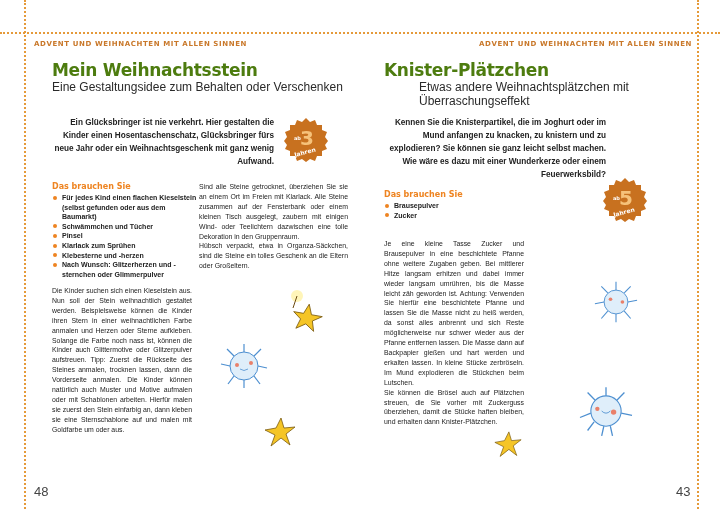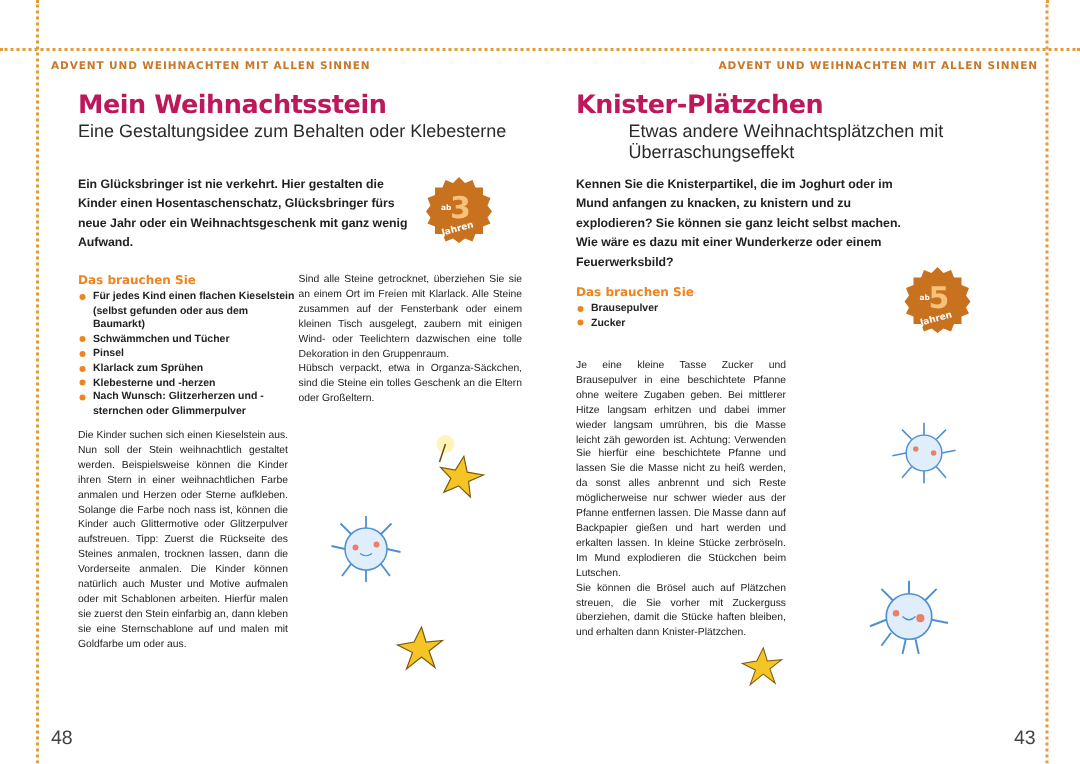--- a/index.html
+++ b/index.html
@@ -4,23 +4,23 @@
 <style>
   html, body { margin:0; padding:0; background:#fff; }
   body { width:720px; height:509px; position:relative; overflow:hidden; font-family:"Liberation Sans", sans-serif; color:#1e1e1e; }
   .hline { position:absolute; top:32px; left:0; width:720px; height:0; border-top:2px dotted #e59a3a; }
   .vline { position:absolute; top:0; height:509px; width:0; border-left:2px dotted #e59a3a; }
   .vline.left { left:24px; }
   .vline.right { left:697px; }
   .running-head { position:absolute; top:20px; font-family:"DejaVu Sans", sans-serif; font-size:7px; font-weight:bold; letter-spacing:0.6px; color:#c9782a;margin-top:20px; }
   .running-head.left { left:34px; }
   .running-head.right { right:28px; }
-  .title { position:absolute; top:60px; font-family:"DejaVu Sans", sans-serif; font-weight:bold; font-size:17px; color:#be185d; letter-spacing:-0.3px; }
+  .title { position:absolute; top:60px; font-family:"DejaVu Sans", sans-serif; font-weight:bold; font-size:17px; color:#4d7c0f; letter-spacing:-0.3px; }
   .subtitle { position:absolute; top:80px; font-size:12px; color:#2a2a2a; }
-  .lead { position:absolute; font-size:8.2px; line-height:13px; font-weight:bold; color:#222; }
+  .lead { position:absolute; font-size:8.2px; line-height:13px; font-weight:bold; color:#222;text-align:right; }
   .section-head { font-family:"DejaVu Sans", sans-serif; font-size:8px; font-weight:bold; color:#ee8421; margin-bottom:2px; }
   .list { list-style:none; margin:0; padding:0; }
   .list li { position:relative; padding-left:10px; font-size:7px; line-height:9.6px; font-weight:bold; color:#222; }
   .list li::before { content:""; position:absolute; left:1px; top:2.6px; width:4px; height:4px; border-radius:50%; background:#ee8421; }
   .body-text { position:absolute; font-size:6.9px; line-height:9.9px; color:#222; text-align:justify; }
   .body-text p { margin:0; }
   .badge { position:absolute; width:46px; height:46px; }
   .page-num { position:absolute; top:484px; font-size:13px; color:#444; }
   .illus { position:absolute; }
 </style>
@@ -29,21 +29,21 @@
 
 <div class="hline"></div>
 <div class="vline left"></div>
 <div class="vline right"></div>
 
 <div class="running-head left">ADVENT UND WEIHNACHTEN MIT ALLEN SINNEN</div>
 <div class="running-head right">ADVENT UND WEIHNACHTEN MIT ALLEN SINNEN</div>
 
 <section>
   <h1 class="title" style="left:52px;margin:0;">Mein Weihnachtsstein</h1>
-  <div class="subtitle" style="left:52px;">Eine Gestaltungsidee zum Behalten oder Klebesterne</div>
+  <div class="subtitle" style="left:52px;">Eine Gestaltungsidee zum Behalten oder Verschenken</div>
 
   <div class="lead" style="left:52px;top:116px;width:222px;">Ein Glücksbringer ist nie verkehrt. Hier gestalten die Kinder einen Hosentaschenschatz, Glücksbringer fürs neue Jahr oder ein Weihnachtsgeschenk mit ganz wenig Aufwand.</div>
 
   <svg class="badge" style="left:283px;top:117px;" viewBox="0 0 46 46">
     <polygon fill="#c8711f" points="23,1 27,5 32,3 34,8 39,8 39,13 44,15 42,20 45,24 42,28 44,32 39,34 39,39 34,39 32,44 27,42 23,45 19,42 14,44 12,39 7,39 7,34 2,32 4,28 1,24 4,20 2,15 7,13 7,8 12,8 14,3 19,5"></polygon>
     <text x="11" y="23" font-family="DejaVu Sans, sans-serif" font-size="5" font-weight="bold" fill="#fff">ab</text>
     <text x="17" y="28" font-family="DejaVu Sans, sans-serif" font-size="20" font-weight="bold" fill="#f6c27a">3</text>
     <text x="11" y="37" font-family="DejaVu Sans, sans-serif" font-size="6" font-weight="bold" fill="#fff" transform="rotate(-15 23 35)">Jahren</text>
   </svg>
 

